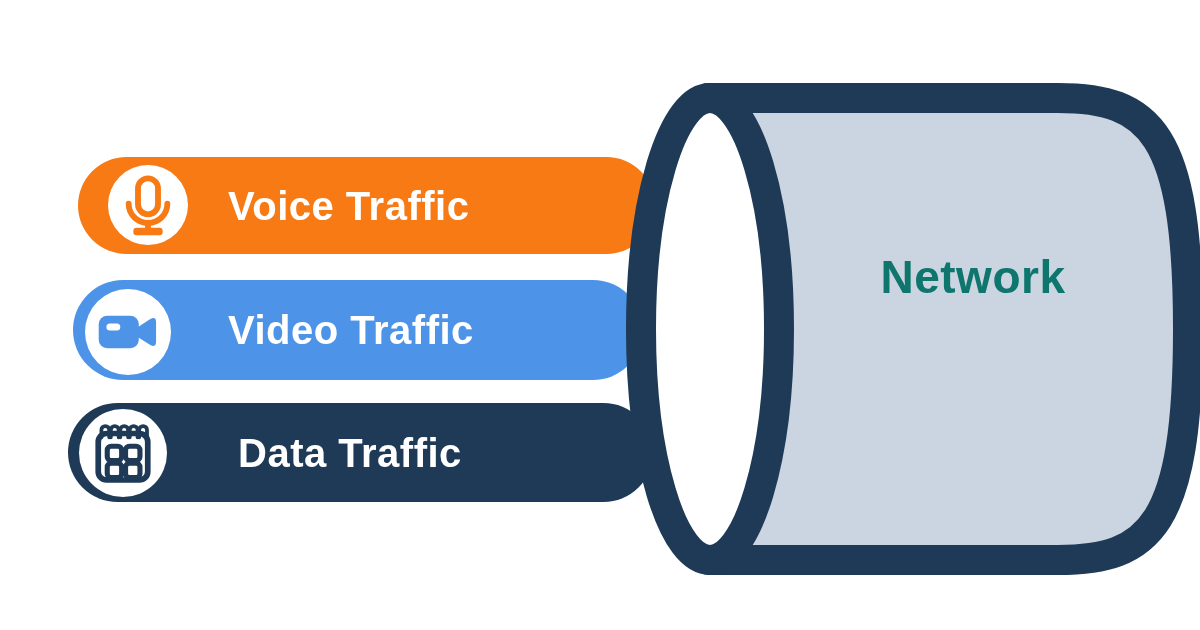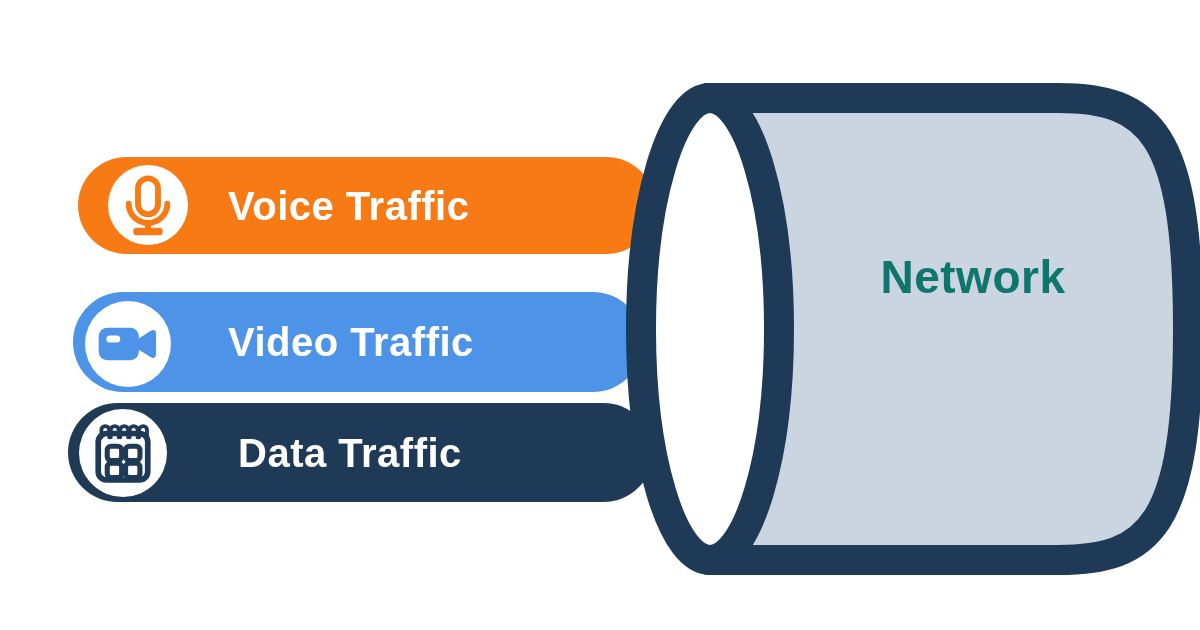--- a/index.html
+++ b/index.html
@@ -11,21 +11,21 @@
   .icon-circle{position:absolute;background:#fff;border-radius:50%;
                display:flex;align-items:center;justify-content:center;}
   .pill-label{position:absolute;top:50%;transform:translateY(-50%);
               color:#fff;font-weight:bold;font-size:40px;white-space:nowrap;
               letter-spacing:.5px;}
 
   #voice-pill{left:30px;top:157px;width:577px;height:97px;}
   #voice-pill .icon-circle{left:30px;top:8px;width:80px;height:80px;}
   #voice-pill .pill-label{left:150px;}
 
-  #video-pill{left:25px;top:292px;width:570px;height:100px;}
+  #video-pill{left:25px;top:280px;width:570px;height:100px;}
   #video-pill .icon-circle{left:12px;top:9px;width:86px;height:86px;}
   #video-pill .pill-label{left:155px;}
 
   #data-pill{left:20px;top:403px;width:585px;height:99px;}
   #data-pill .icon-circle{left:11px;top:6px;width:88px;height:88px;}
   #data-pill .pill-label{left:170px;}
 
   
   .pipe-svg{position:absolute;left:0;top:0;width:1200px;height:630px;display:block;}
   .pipe-label{position:absolute;left:695px;top:244px;width:460px;text-align:center;

